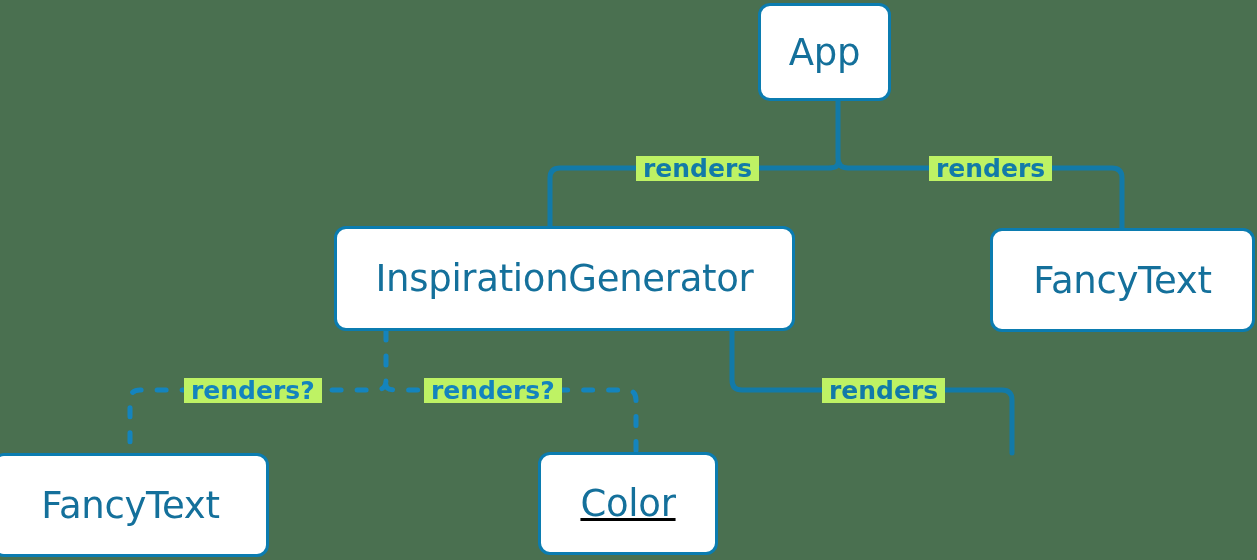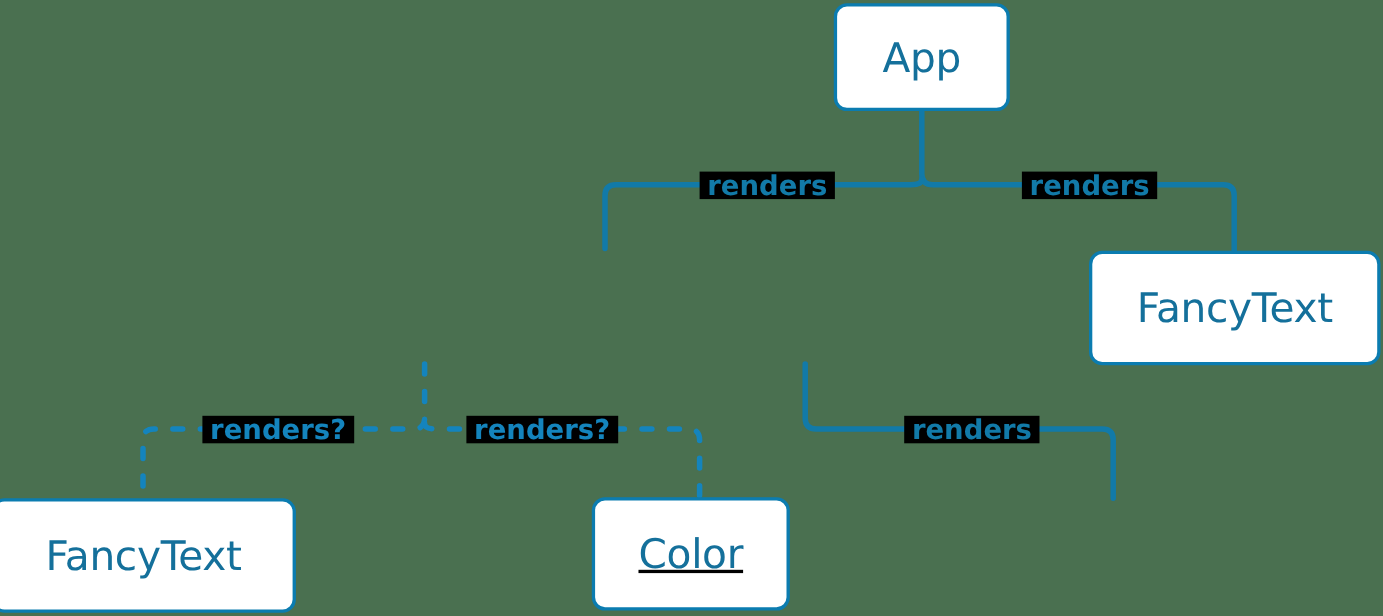--- a/index.html
+++ b/index.html
@@ -38,27 +38,27 @@
     white-space:nowrap;
   }
   .edge-label {
     position:absolute;
     color:#127aa8;
     font-size:25px;
     font-weight:600;
     line-height:1;
     white-space:nowrap;
     z-index:4;
-    background:#000000;
+    background:#bef264;
     padding:0 7px;
   }
   .edge-label.dashed-label { color:#1484bd; }
 
   
-  #node-app            { left:758px;  top:3px;   width:160px; height:98px; }
+  #node-app            { left:758px;  top:3px;   width:133px; height:98px; }
   #node-inspgen        { left:334px;  top:226px; width:461px; height:105px; }
   #node-fancytext-right{ left:990px;  top:228px; width:265px; height:104px; }
   #node-fancytext-left { left:-8px;   top:453px; width:277px; height:104px; }
   #node-color          { left:538px;  top:452px; width:180px; height:103px;text-decoration:underline; }
   #node-copyright      { left:880px;  top:453px; width:264px; height:104px; }
 </style>
 </head>
 <body>
 
 <div id="diagram">
@@ -82,20 +82,23 @@
   <div class="edge-label dashed-label" style="left:184px; top:378px;">renders?</div>
 
   <div class="edge-label dashed-label" style="left:424px; top:378px;">renders?</div>
 
   <div class="edge-label" style="left:822px; top:378px;">renders</div>
 
   <div class="node" id="node-app">
     <span class="node-label">App</span>
   </div>
 
+  <div class="node" id="node-inspgen">
+    <span class="node-label">InspirationGenerator</span>
+  </div>
 
   <div class="node" id="node-fancytext-right">
     <span class="node-label">FancyText</span>
   </div>
 
   <div class="node" id="node-fancytext-left">
     <span class="node-label">FancyText</span>
   </div>
 
   <div class="node" id="node-color">

